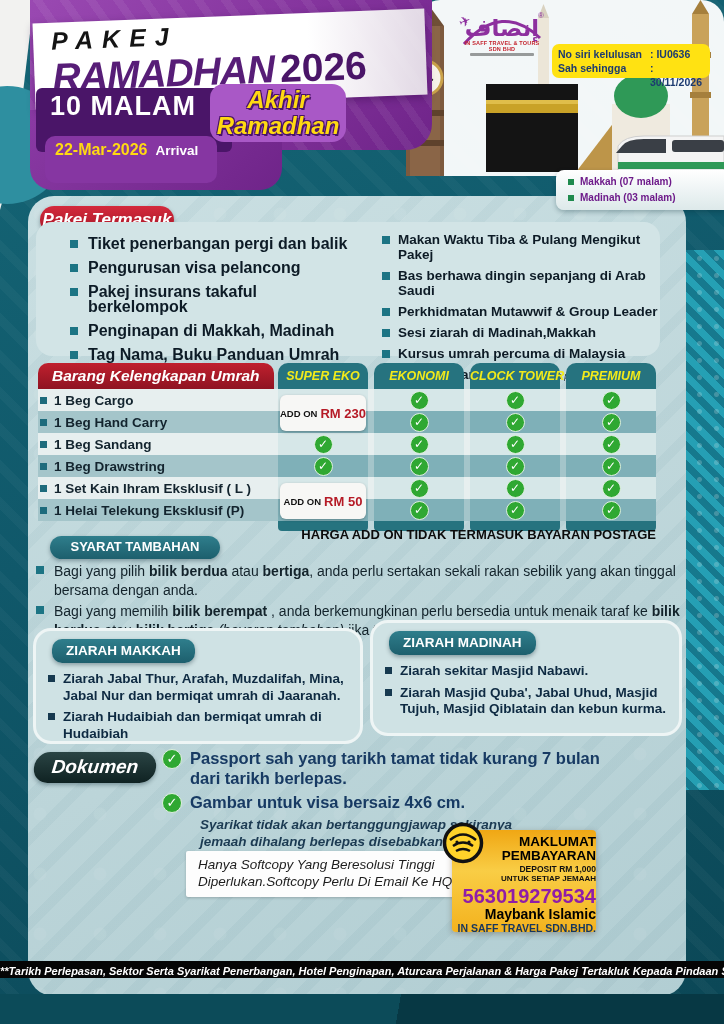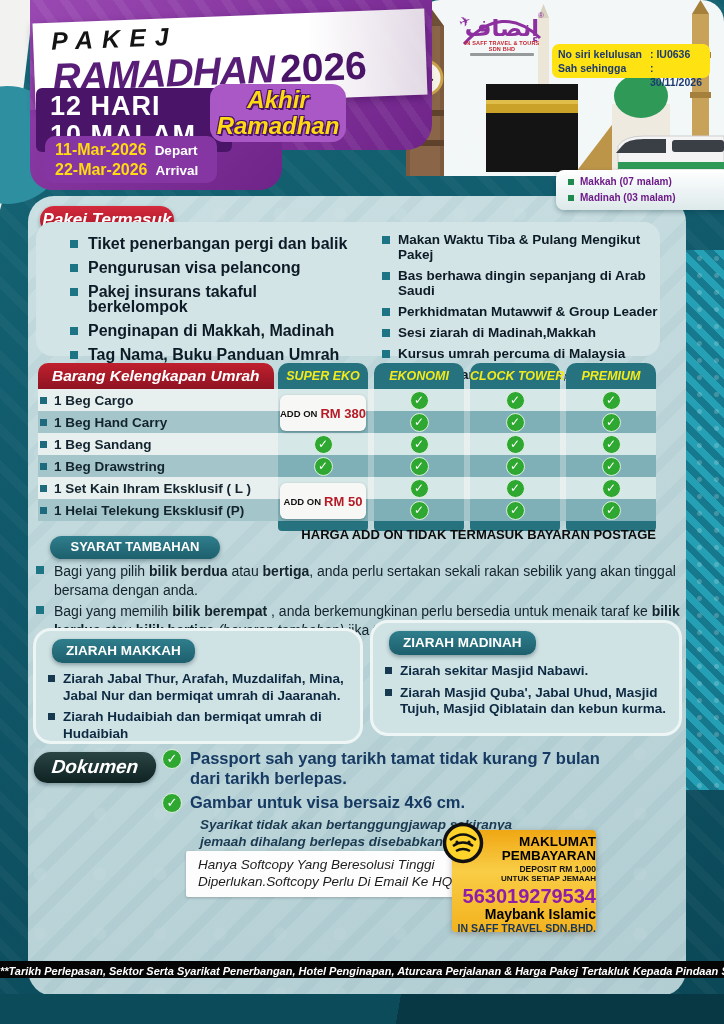--- a/index.html
+++ b/index.html
@@ -243,34 +243,29 @@
   <div class="banner-ext"></div>
 
   <div class="title-strip">
     <div class="t-pakej">PAKEJ</div>
     <div>
       <span class="t-ram">RAMADHAN</span><span class="t-year">2026</span>
     </div>
   </div>
 
   <div class="duration">
-    <div>12 HARI</div>
     <div>10 MALAM</div>
   </div>
 
   <div class="akhir">
     <div>Akhir</div>
     <div>Ramadhan</div>
   </div>
 
   <div class="dates">
-    <div class="date-row">
-      <span class="date-val">11-Mar-2026</span>
-      <span class="date-lbl">Depart</span>
-    </div>
     <div class="date-row">
       <span class="date-val">22-Mar-2026</span>
       <span class="date-lbl">Arrival</span>
     </div>
   </div>
 
   <div class="logo">
     <svg class="logo-arc" width="88" height="40" viewBox="0 0 88 40">
       <path d="M6 36 Q44 -6 82 30" fill="none" stroke="#8d2f9e" stroke-width="3"></path>
       <text x="2" y="18" font-size="14" fill="#8d2f9e" transform="rotate(-22 8 16)">✈</text>
@@ -396,21 +391,21 @@
             <span class="chk">✓</span>
           </div>
           <div class="tcell dark">
             <span class="chk">✓</span>
           </div>
           <div class="tcell light"></div>
           <div class="tcell dark"></div>
         </div>
       <div class="addon a1">
         <span class="addon-lbl">ADD ON</span>
-        <span class="addon-prc">RM 380</span>
+        <span class="addon-prc">RM 230</span>
       </div>
       <div class="addon a2">
         <span class="addon-lbl">ADD ON</span>
         <span class="addon-prc">RM 50</span>
       </div>
     </div>
     <div class="tcol" style="left:346px;">
       <div class="chead">EKONOMI</div>
       <div class="cells">
           <div class="tcell light">

